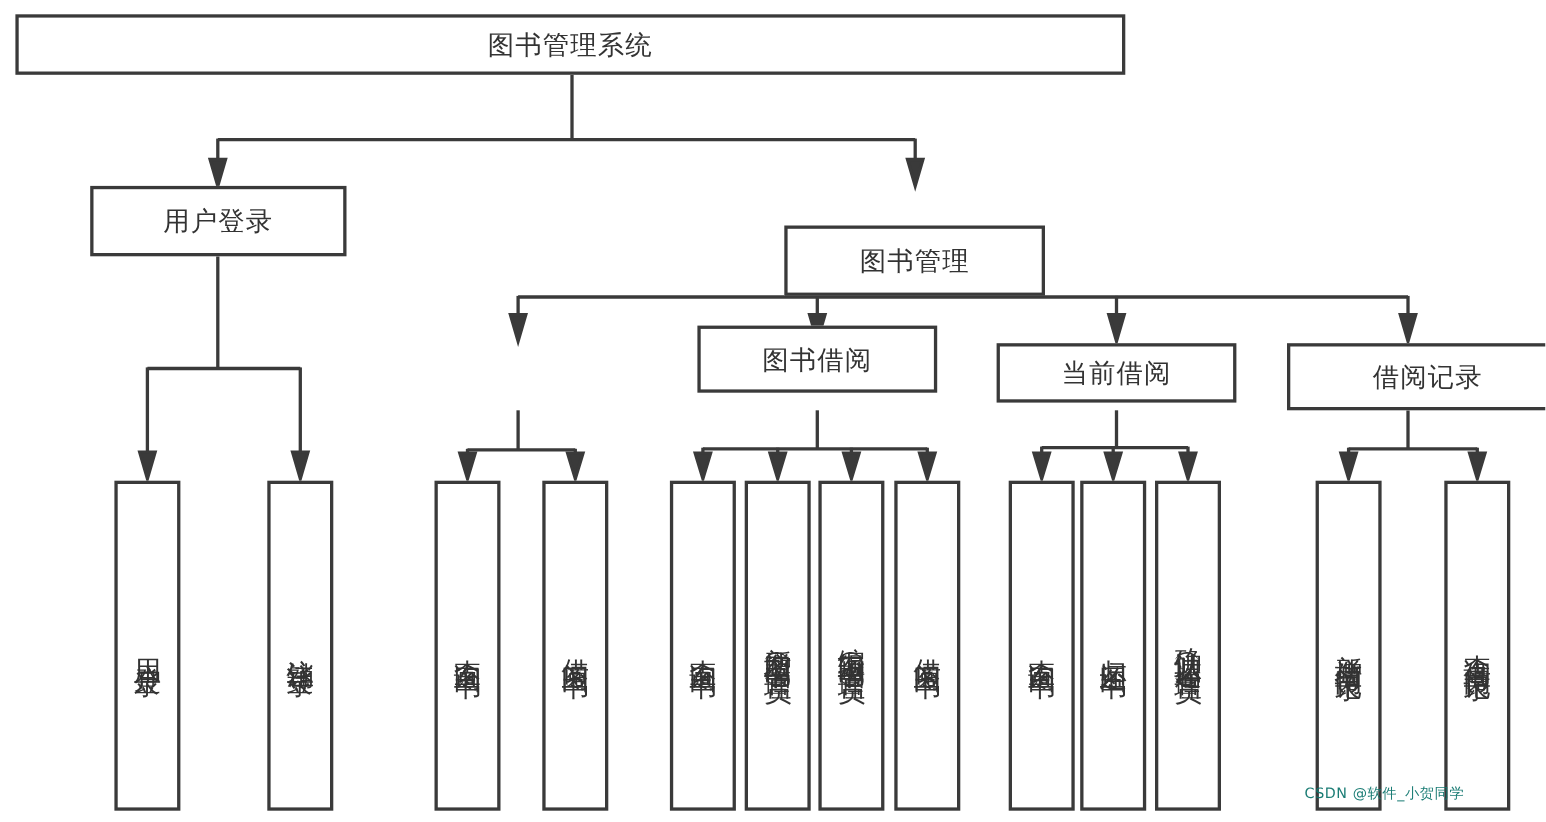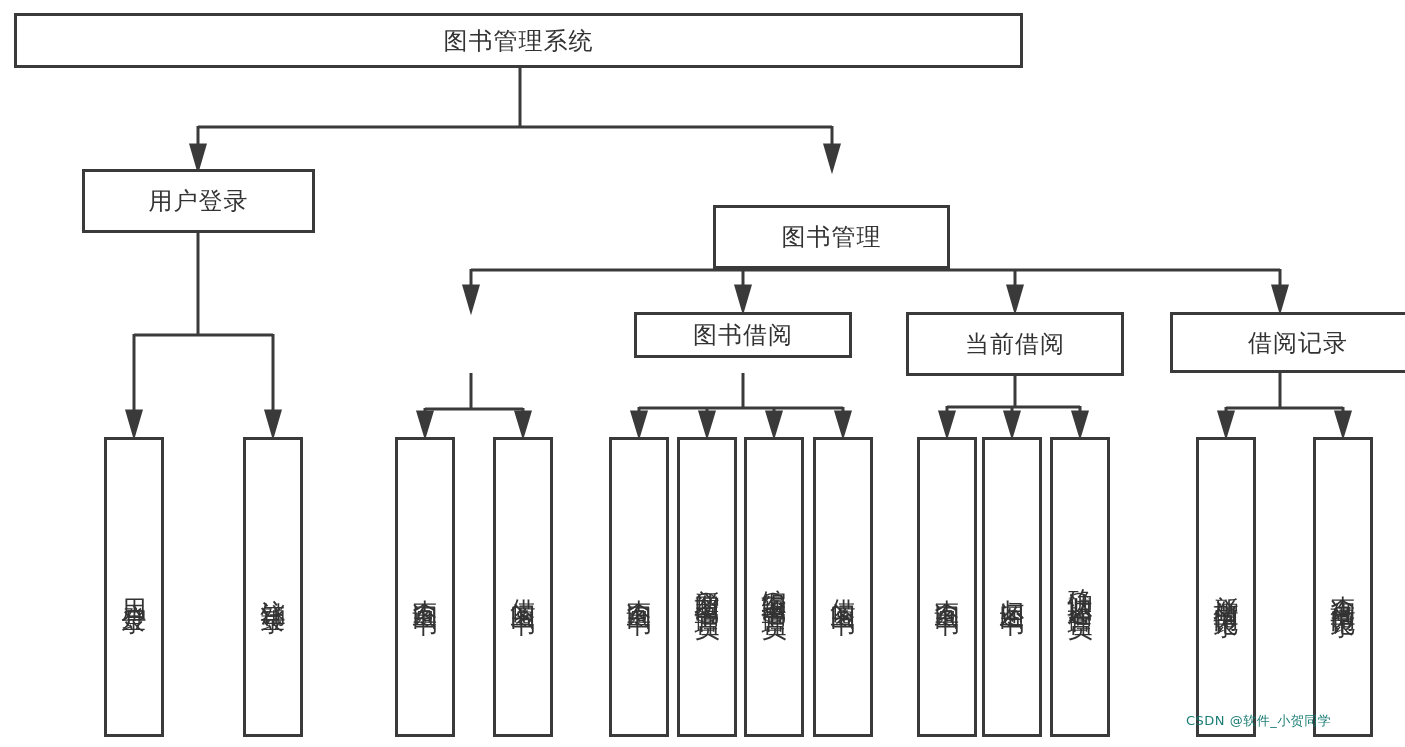--- a/index.html
+++ b/index.html
@@ -137,22 +137,22 @@
         <polygon points="1343,435 1336,412 1350,412"></polygon>
       </g>
     </g>
   </svg>
 
   <div class="box h-box" style="left:14px; top:13px; width:1009px; height:55px;">图书管理系统</div>
 
   <div class="box h-box" style="left:82px; top:169px; width:233px; height:64px;">用户登录</div>
   <div class="box h-box" style="left:713px; top:169px; width:237px; height:64px;margin-top:36px;">图书管理</div>
 
-  <div class="box h-box" style="left:634px; top:312px; width:218px; height:46px;">图书借阅</div>
-  <div class="box h-box" style="left:906px; top:312px; width:218px; height:64px;">当前借阅</div>
+  <div class="box h-box" style="left:634px; top:296px; width:218px; height:61px;">图书借阅</div>
+  <div class="box h-box" style="left:906px; top:312px; width:218px; height:54px;">当前借阅</div>
   <div class="box h-box" style="left:1170px; top:312px; width:256px; height:61px;">借阅记录</div>
 
   <div class="box v-box" style="left:104px; top:437px; width:60px; height:300px;">用户登录</div>
   <div class="box v-box" style="left:243px; top:437px; width:60px; height:300px;">注销登录</div>
 
   <div class="box v-box" style="left:395px; top:437px; width:60px; height:300px;">查询图书</div>
   <div class="box v-box" style="left:493px; top:437px; width:60px; height:300px;">借阅图书</div>
 
   <div class="box v-box" style="left:609px; top:437px; width:60px; height:300px;">查询图书</div>
   <div class="box v-box" style="left:677px; top:437px; width:60px; height:300px;">新增图书（管理员）</div>

